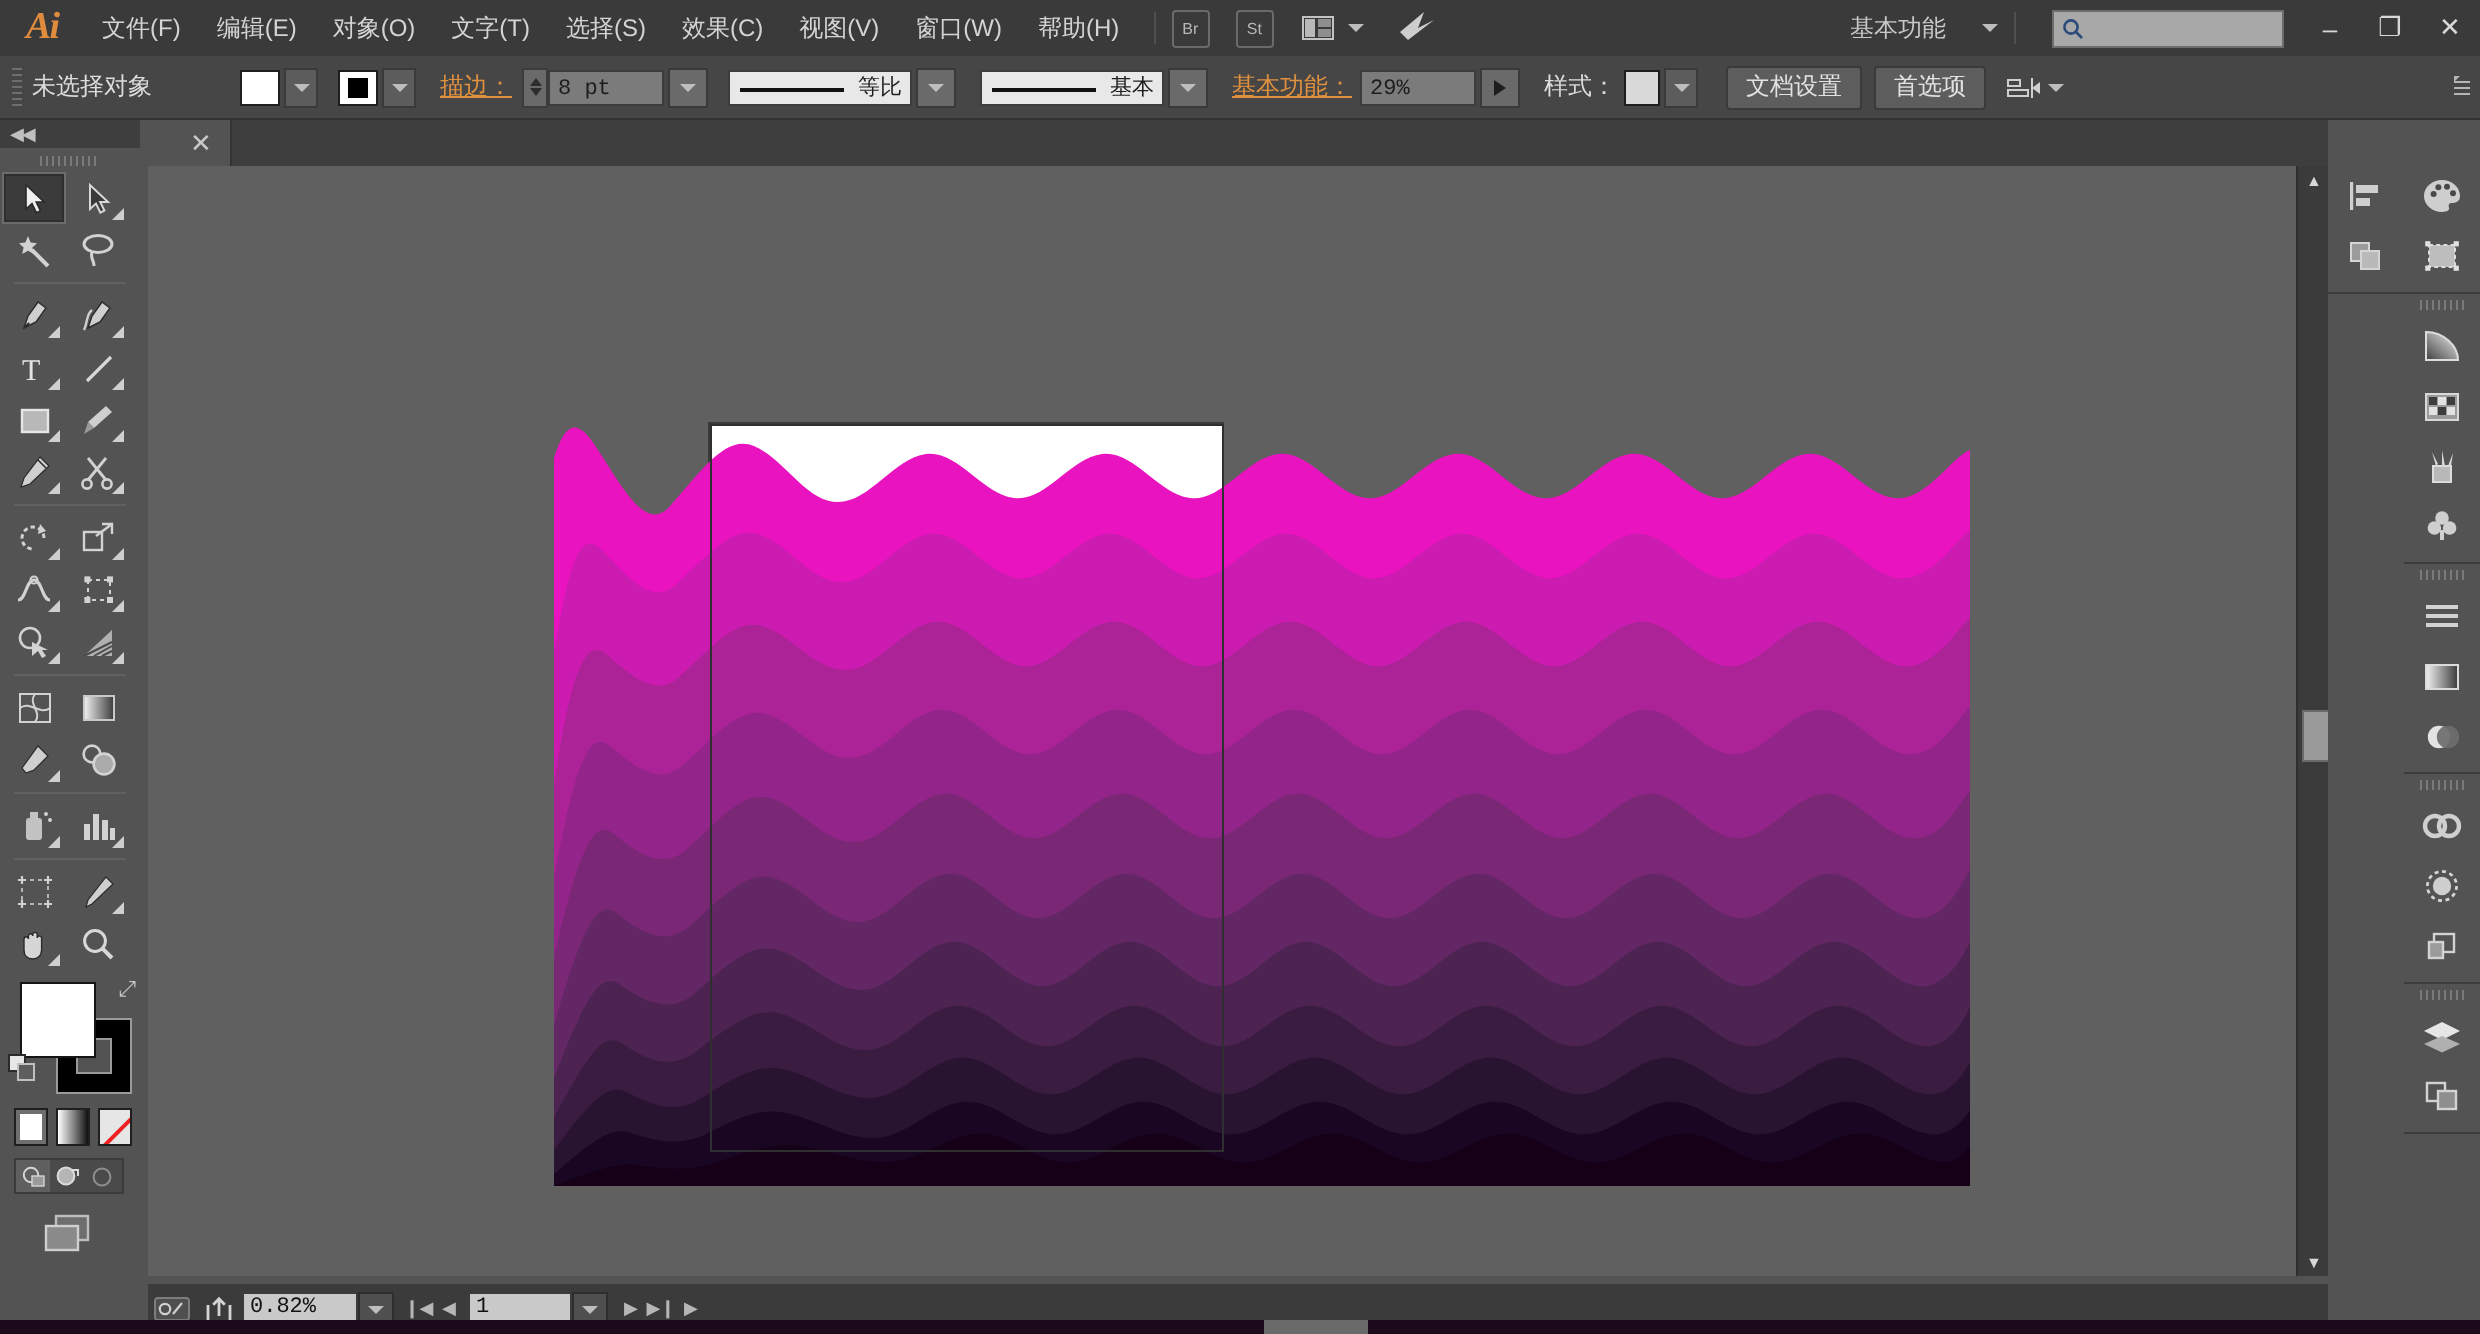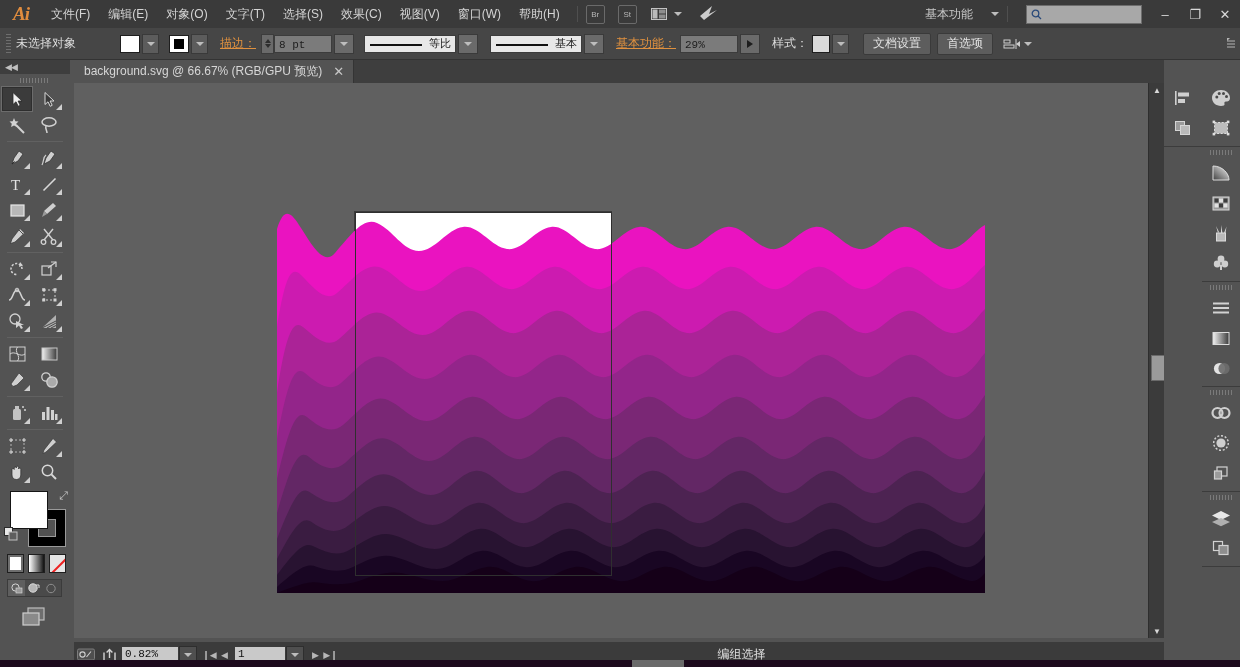--- a/index.html
+++ b/index.html
@@ -289,21 +289,20 @@
         <line x1="0" y1="4" x2="8" y2="4" stroke="#b5b5b5"></line>
         <line x1="0" y1="7" x2="8" y2="7" stroke="#b5b5b5"></line>
         <line x1="0" y1="10" x2="8" y2="10" stroke="#b5b5b5"></line>
         <path d="M0 4 L3 1 L0 1 Z" fill="#b5b5b5"></path>
       </svg>
     </div>
   </div>
 
   <div class="tabbar">
     <div class="doctab">
-      <span>background.svg @ 66.67% (RGB/GPU 预览)</span>
       <span class="tabclose">✕</span>
     </div>
   </div>
 
   <div class="toolpanel">
     <div class="tp-head">
       <span class="dblarrow">◀◀</span>
     </div>
     <div class="tp-grip">
         <i></i>
@@ -863,21 +862,20 @@
       <div style="width:5px;"></div>
       <div class="navbtn">❙◀</div>
       <div class="navbtn">◀</div>
       <div class="pagefield">1</div>
       <div class="sbdd">
           <span class="caret"></span>
         </div>
       <div style="width:4px;"></div>
       <div class="navbtn">▶</div>
       <div class="navbtn">▶❙</div>
-      <div class="sb-status">编组选择</div>
       <div class="navbtn" style="margin-right:4px;">▶</div>
     </div>
   </div>
   <div class="corner"></div>
 
   <div class="bottomstrip"></div>
   <div class="bs-grey"></div>
 
 </div>
 

